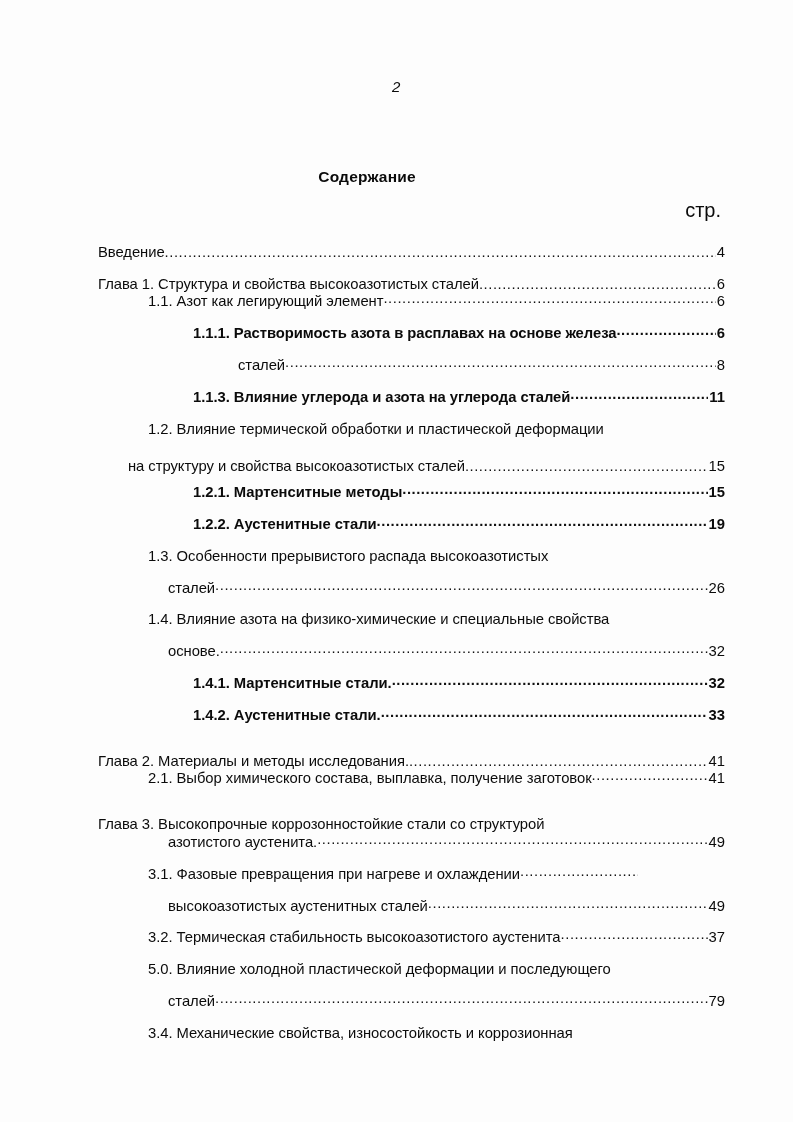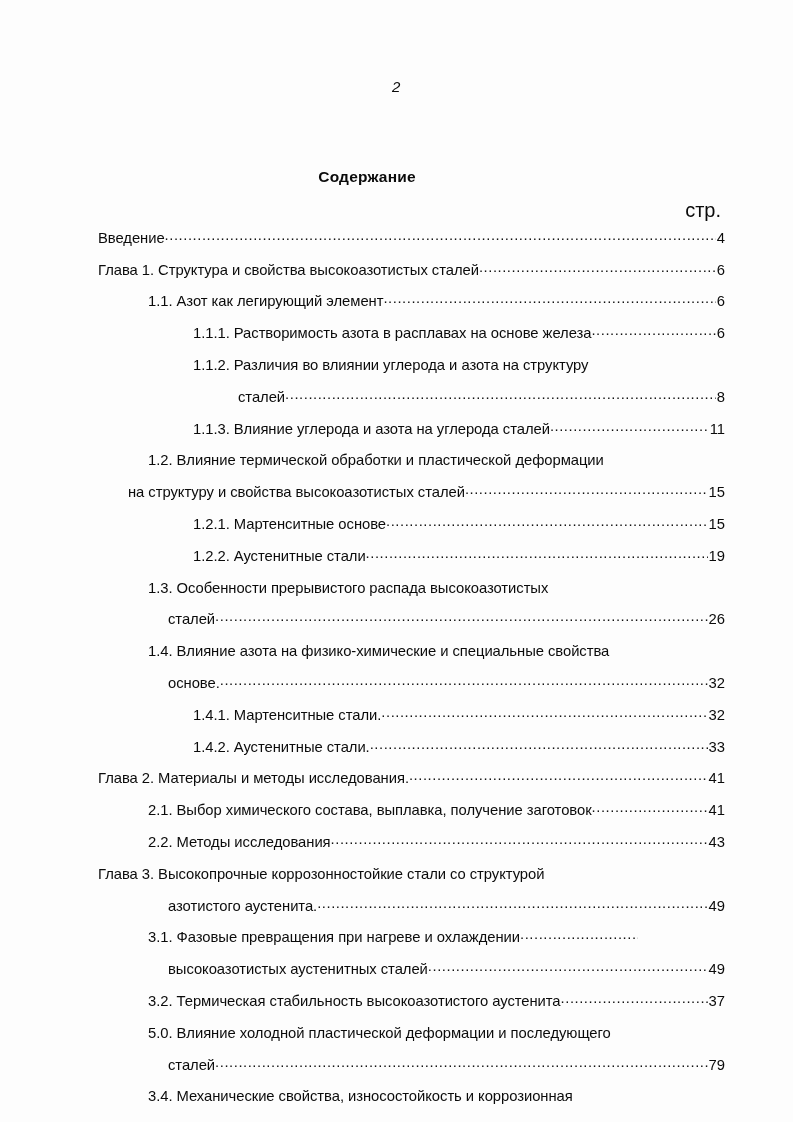--- a/index.html
+++ b/index.html
@@ -107,25 +107,25 @@
     flex: 1 1 auto;
   }
 
   .toc-line .pg {
     flex: 0 0 auto;
     text-align: right;
     padding-left: 1px;
   }
 
   
-  .i0  { padding-left: 0px; }
+  .i0  { padding-left: 0px; align-items: flex-end; }
   .i1  { padding-left: 50px; }
-  .i2  { padding-left: 95px; }
-  
-  .c0  { padding-left: 30px; }
+  .i2  { padding-left: 95px; font-weight: bold; }
+  
+  .c0  { padding-left: 30px; align-items: center; }
   .c1  { padding-left: 70px; }
   .c2  { padding-left: 140px; }
 </style>
 </head>
 <body>
 
 <div class="page">
 
   <div class="folio">2</div>
 
@@ -147,25 +147,20 @@
       <div class="toc-line i1">
         <span class="txt">1.1. Азот как легирующий элемент</span>
         <span class="leader"></span>
         <span class="pg">6</span>
       </div>
       <div class="toc-line i2">
         <span class="txt">1.1.1. Растворимость азота в расплавах на основе железа</span>
         <span class="leader"></span>
         <span class="pg">6</span>
       </div>
-      <div class="toc-line i2">
-        <span class="txt">1.1.2. Различия во влиянии углерода и азота на структуру</span>
-        <span class="leader" style="visibility: hidden;"></span>
-        <span class="pg"></span>
-      </div>
       <div class="toc-line c2">
         <span class="txt">сталей</span>
         <span class="leader"></span>
         <span class="pg">8</span>
       </div>
       <div class="toc-line i2">
         <span class="txt">1.1.3. Влияние углерода и азота на углерода сталей</span>
         <span class="leader"></span>
         <span class="pg">11</span>
       </div>
@@ -173,21 +168,21 @@
         <span class="txt">1.2. Влияние термической обработки и пластической деформации</span>
         <span class="leader" style="visibility: hidden;"></span>
         <span class="pg"></span>
       </div>
       <div class="toc-line c0">
         <span class="txt">на структуру и свойства высокоазотистых сталей</span>
         <span class="leader"></span>
         <span class="pg">15</span>
       </div>
       <div class="toc-line i2">
-        <span class="txt">1.2.1. Мартенситные основе</span>
+        <span class="txt">1.2.1. Мартенситные методы</span>
         <span class="leader"></span>
         <span class="pg">15</span>
       </div>
       <div class="toc-line i2">
         <span class="txt">1.2.2. Аустенитные стали</span>
         <span class="leader"></span>
         <span class="pg">19</span>
       </div>
       <div class="toc-line i1">
         <span class="txt">1.3. Особенности прерывистого распада высокоазотистых</span>
@@ -221,25 +216,20 @@
       </div>
       <div class="toc-line i0">
         <span class="txt">Глава 2. Материалы и методы исследования. </span>
         <span class="leader"></span>
         <span class="pg">41</span>
       </div>
       <div class="toc-line i1">
         <span class="txt">2.1. Выбор химического состава, выплавка, получение заготовок</span>
         <span class="leader"></span>
         <span class="pg">41</span>
-      </div>
-      <div class="toc-line i1">
-        <span class="txt">2.2. Методы исследования</span>
-        <span class="leader"></span>
-        <span class="pg">43</span>
       </div>
       <div class="toc-line i0">
         <span class="txt">Глава 3. Высокопрочные коррозонностойкие стали со структурой</span>
         <span class="leader" style="visibility: hidden;"></span>
         <span class="pg"></span>
       </div>
       <div class="toc-line c1">
         <span class="txt">азотистого аустенита. </span>
         <span class="leader"></span>
         <span class="pg">49</span>

